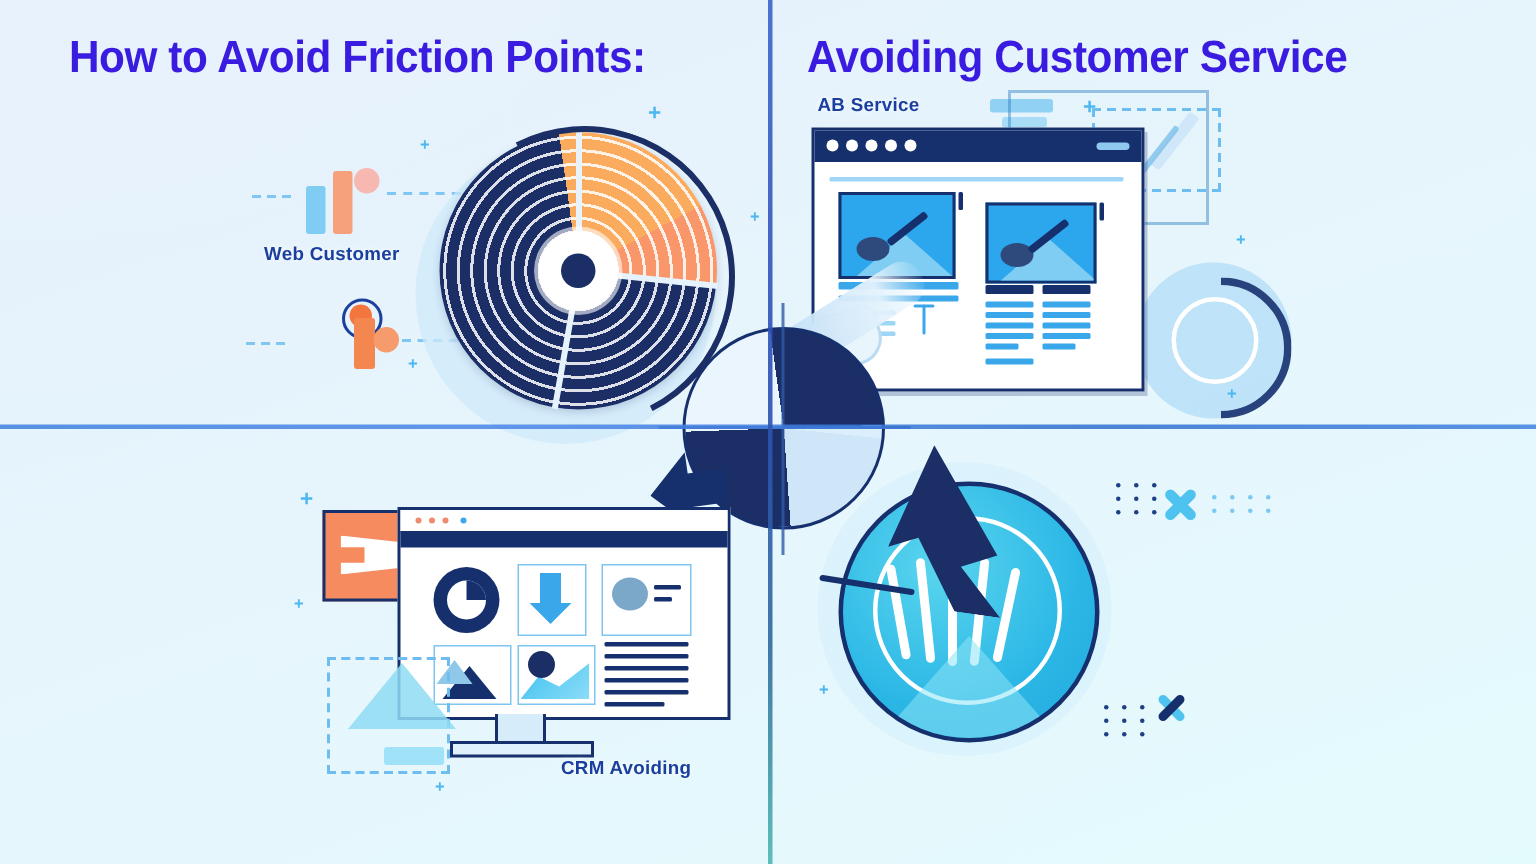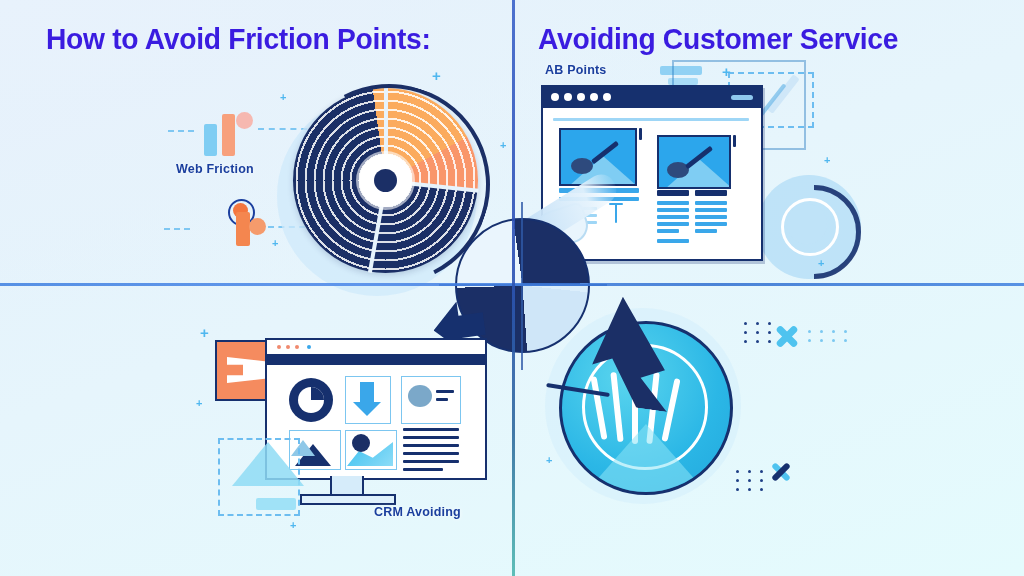--- a/index.html
+++ b/index.html
@@ -236,23 +236,23 @@
   </div>
 
   <div class="bar" style="left:204px;top:124px;width:13px;height:32px;background:#7fcdf3;"></div>
   <div class="bar" style="left:222px;top:114px;width:13px;height:42px;background:#f7a07c;"></div>
   <div class="abs" style="left:236px;top:112px;width:17px;height:17px;border-radius:50%;background:#f6b8b0;"></div>
   <div class="abs" style="left:233px;top:203px;width:15px;height:15px;border-radius:50%;background:#f4763f;"></div>
   <div class="abs" style="left:228px;top:199px;width:23px;height:23px;border-radius:50%;border:2px solid #1b3f9e;"></div>
   <div class="bar" style="left:236px;top:212px;width:14px;height:34px;background:#f4864f;"></div>
   <div class="abs" style="left:249px;top:218px;width:17px;height:17px;border-radius:50%;background:#f59b6c;"></div>
 
-  <div class="seclabel" id="lbl-web">Web Friction</div>
-
-  <div class="seclabel" id="lbl-ab">AB Points</div>
+  <div class="seclabel" id="lbl-web">Web Customer</div>
+
+  <div class="seclabel" id="lbl-ab">AB Service</div>
 
   <div id="win">
     <div id="win-bar">
       <span class="dot" style="left:8px;"></span>
       <span class="dot" style="left:21px;"></span>
       <span class="dot" style="left:34px;"></span>
       <span class="dot" style="left:47px;"></span>
       <span class="dot" style="left:60px;"></span>
       <span class="pill"></span>
     </div>

